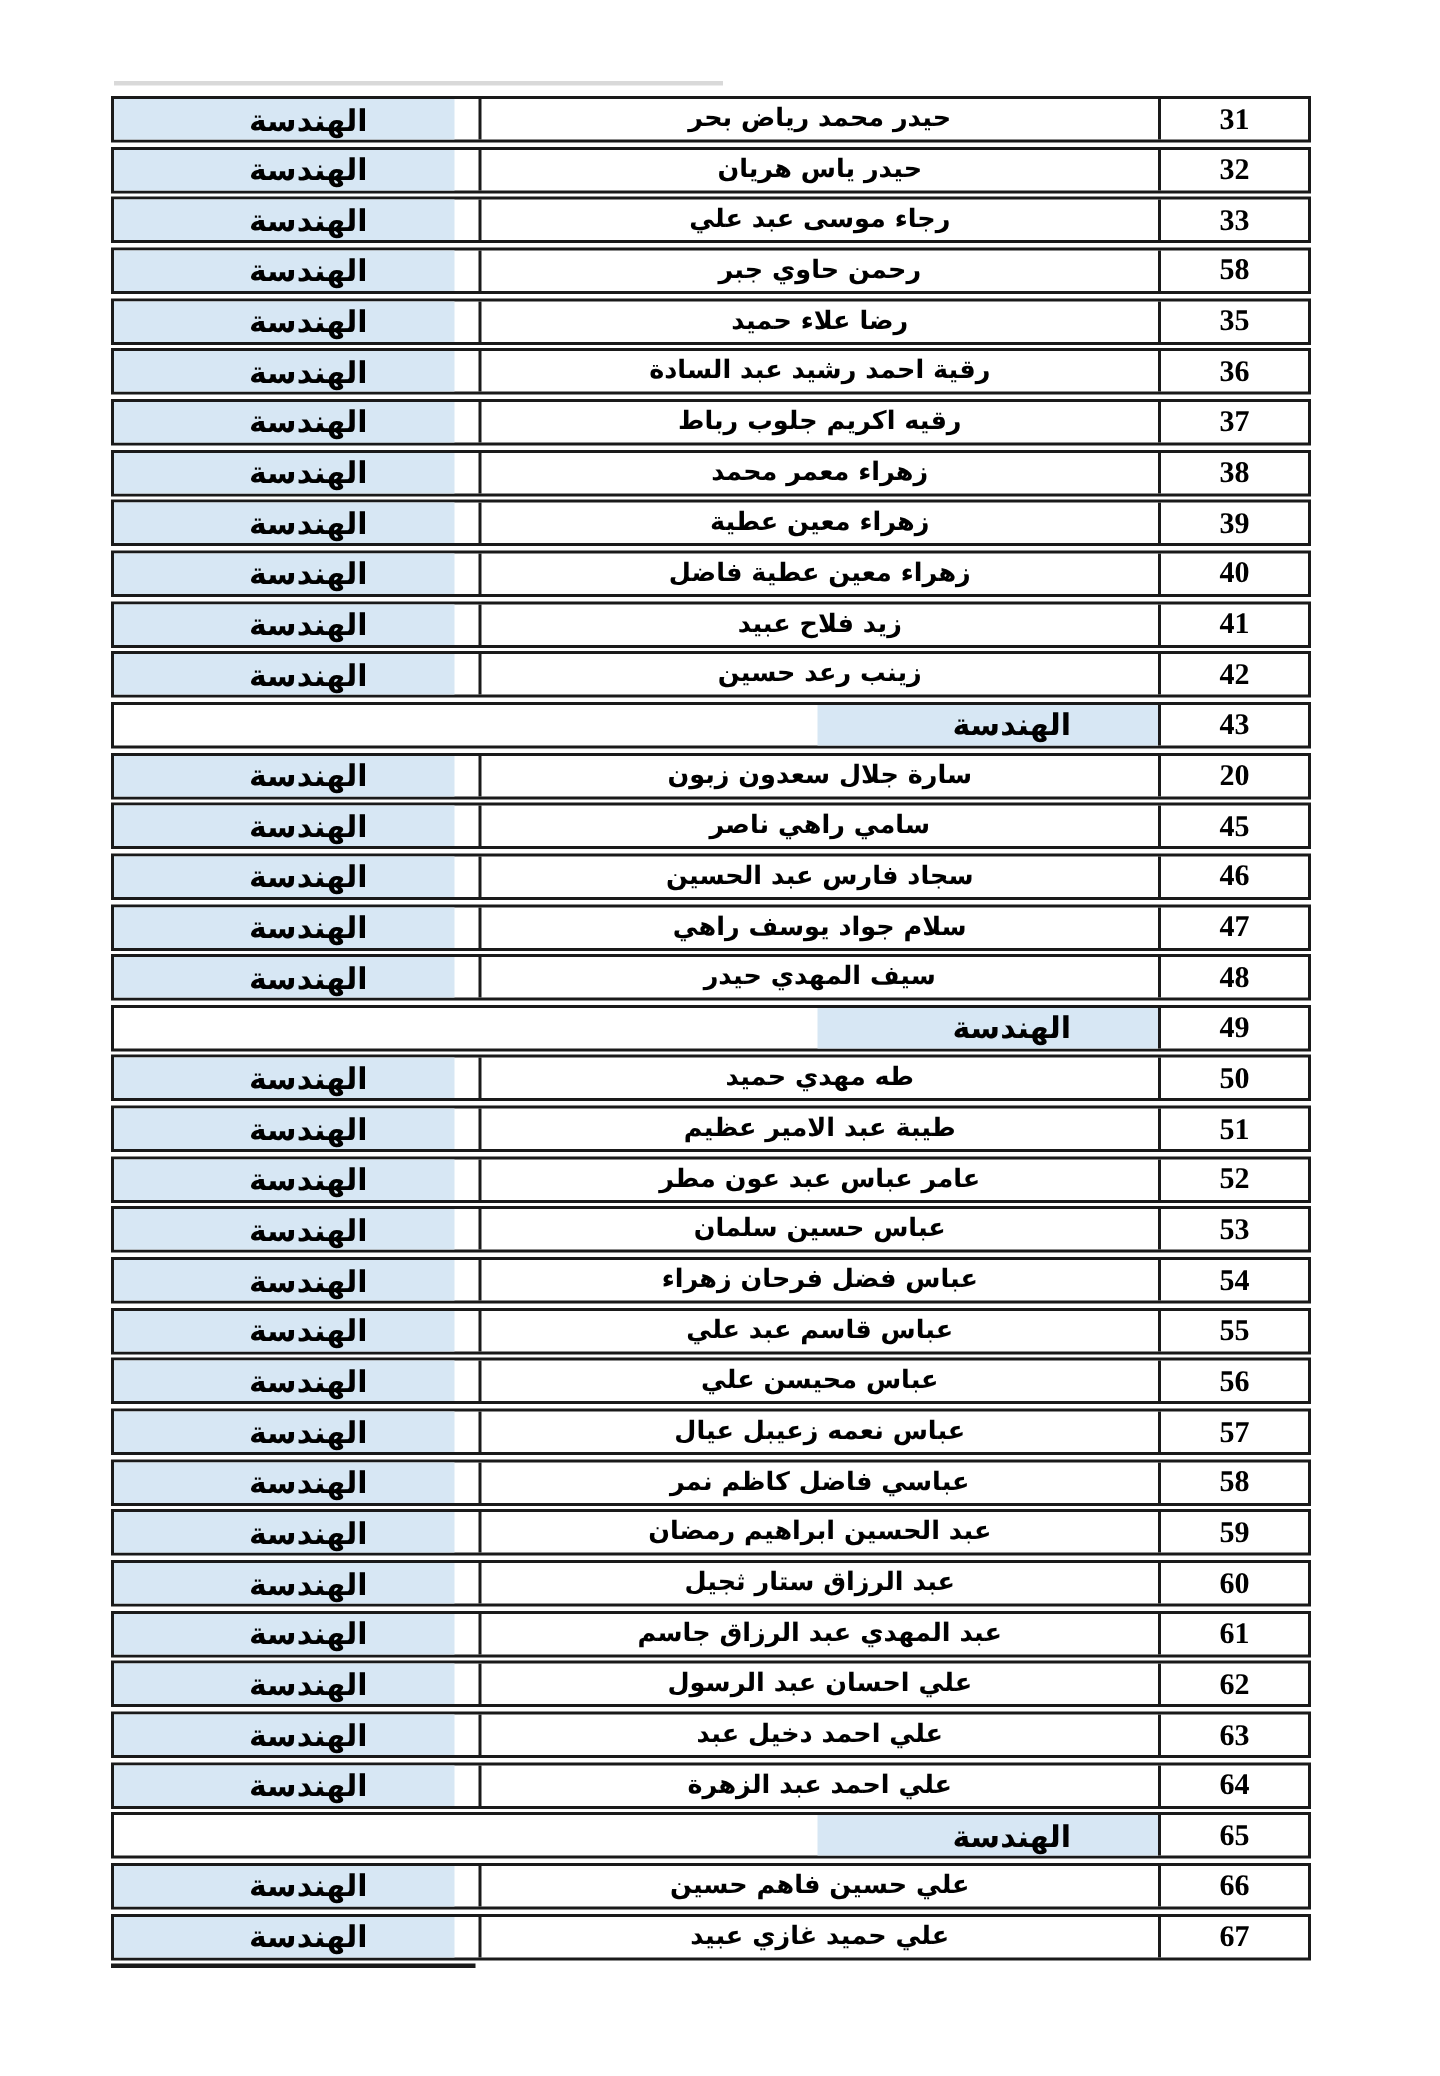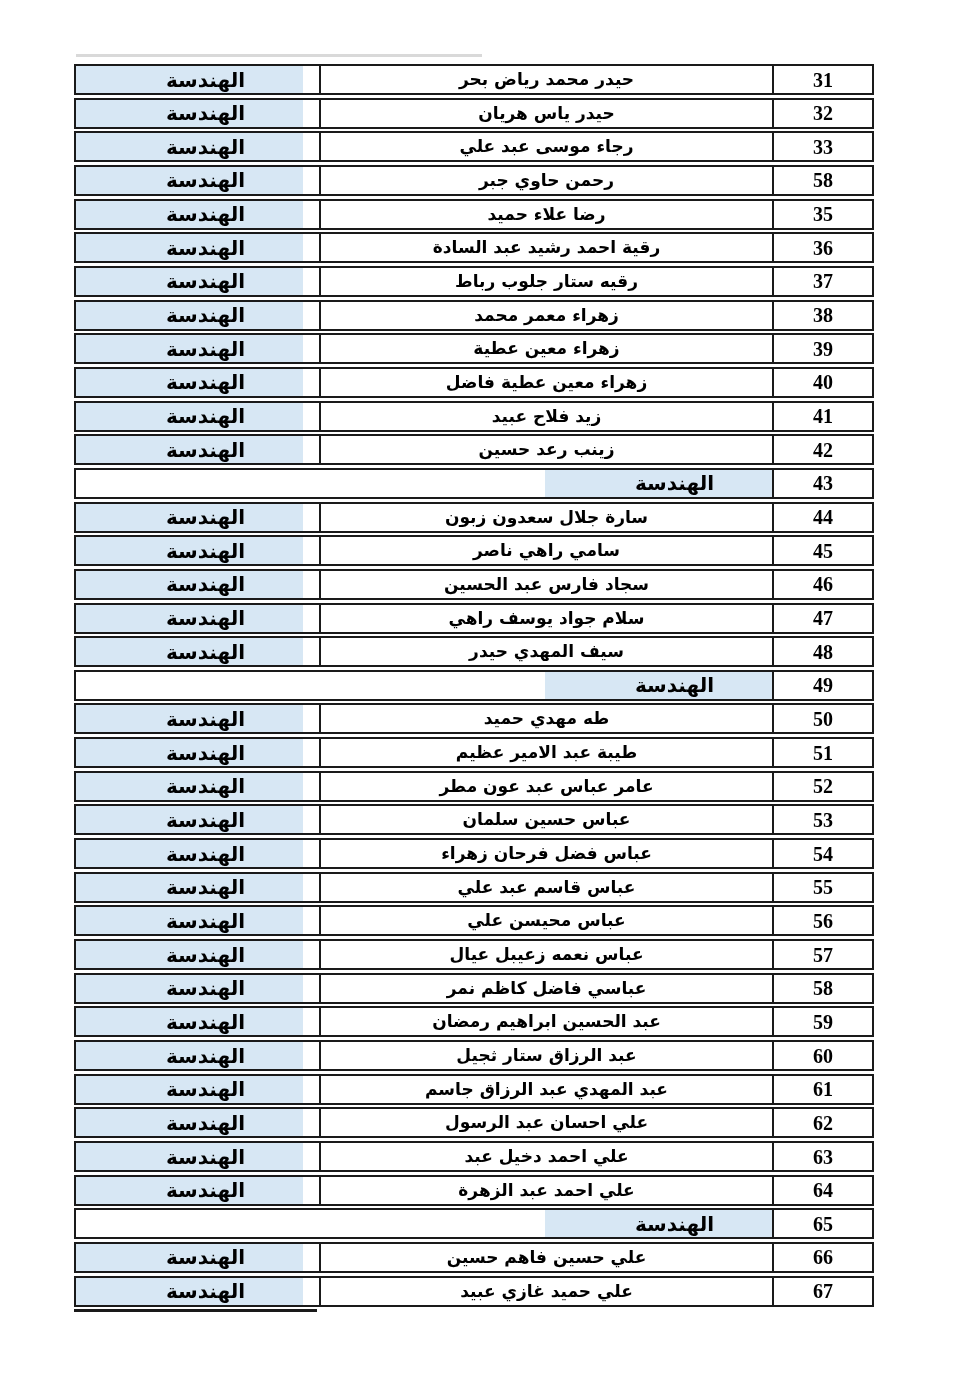--- a/index.html
+++ b/index.html
@@ -122,21 +122,21 @@
     <div class="cell cell-name">رضا علاء حميد</div>
     <div class="cell cell-dept">الهندسة</div>
   </div>
       <div class="row">
     <div class="cell cell-no">36</div>
     <div class="cell cell-name">رقية احمد رشيد عبد السادة</div>
     <div class="cell cell-dept">الهندسة</div>
   </div>
       <div class="row">
     <div class="cell cell-no">37</div>
-    <div class="cell cell-name">رقيه ستار جلوب رباط</div>
+    <div class="cell cell-name">رقيه اكريم جلوب رباط</div>
     <div class="cell cell-dept">الهندسة</div>
   </div>
       <div class="row">
     <div class="cell cell-no">38</div>
     <div class="cell cell-name">زهراء معمر محمد</div>
     <div class="cell cell-dept">الهندسة</div>
   </div>
       <div class="row">
     <div class="cell cell-no">39</div>
     <div class="cell cell-name">زهراء معين عطية</div>
@@ -155,21 +155,21 @@
       <div class="row">
     <div class="cell cell-no">42</div>
     <div class="cell cell-name">زينب رعد حسين</div>
     <div class="cell cell-dept">الهندسة</div>
   </div>
       <div class="row">
     <div class="cell cell-no">43</div>
     <div class="cell cell-dept">الهندسة</div>
   </div>
       <div class="row">
-    <div class="cell cell-no">44</div>
+    <div class="cell cell-no">20</div>
     <div class="cell cell-name">سارة جلال سعدون زبون</div>
     <div class="cell cell-dept">الهندسة</div>
   </div>
       <div class="row">
     <div class="cell cell-no">45</div>
     <div class="cell cell-name">سامي راهي ناصر</div>
     <div class="cell cell-dept">الهندسة</div>
   </div>
       <div class="row">
     <div class="cell cell-no">46</div>

